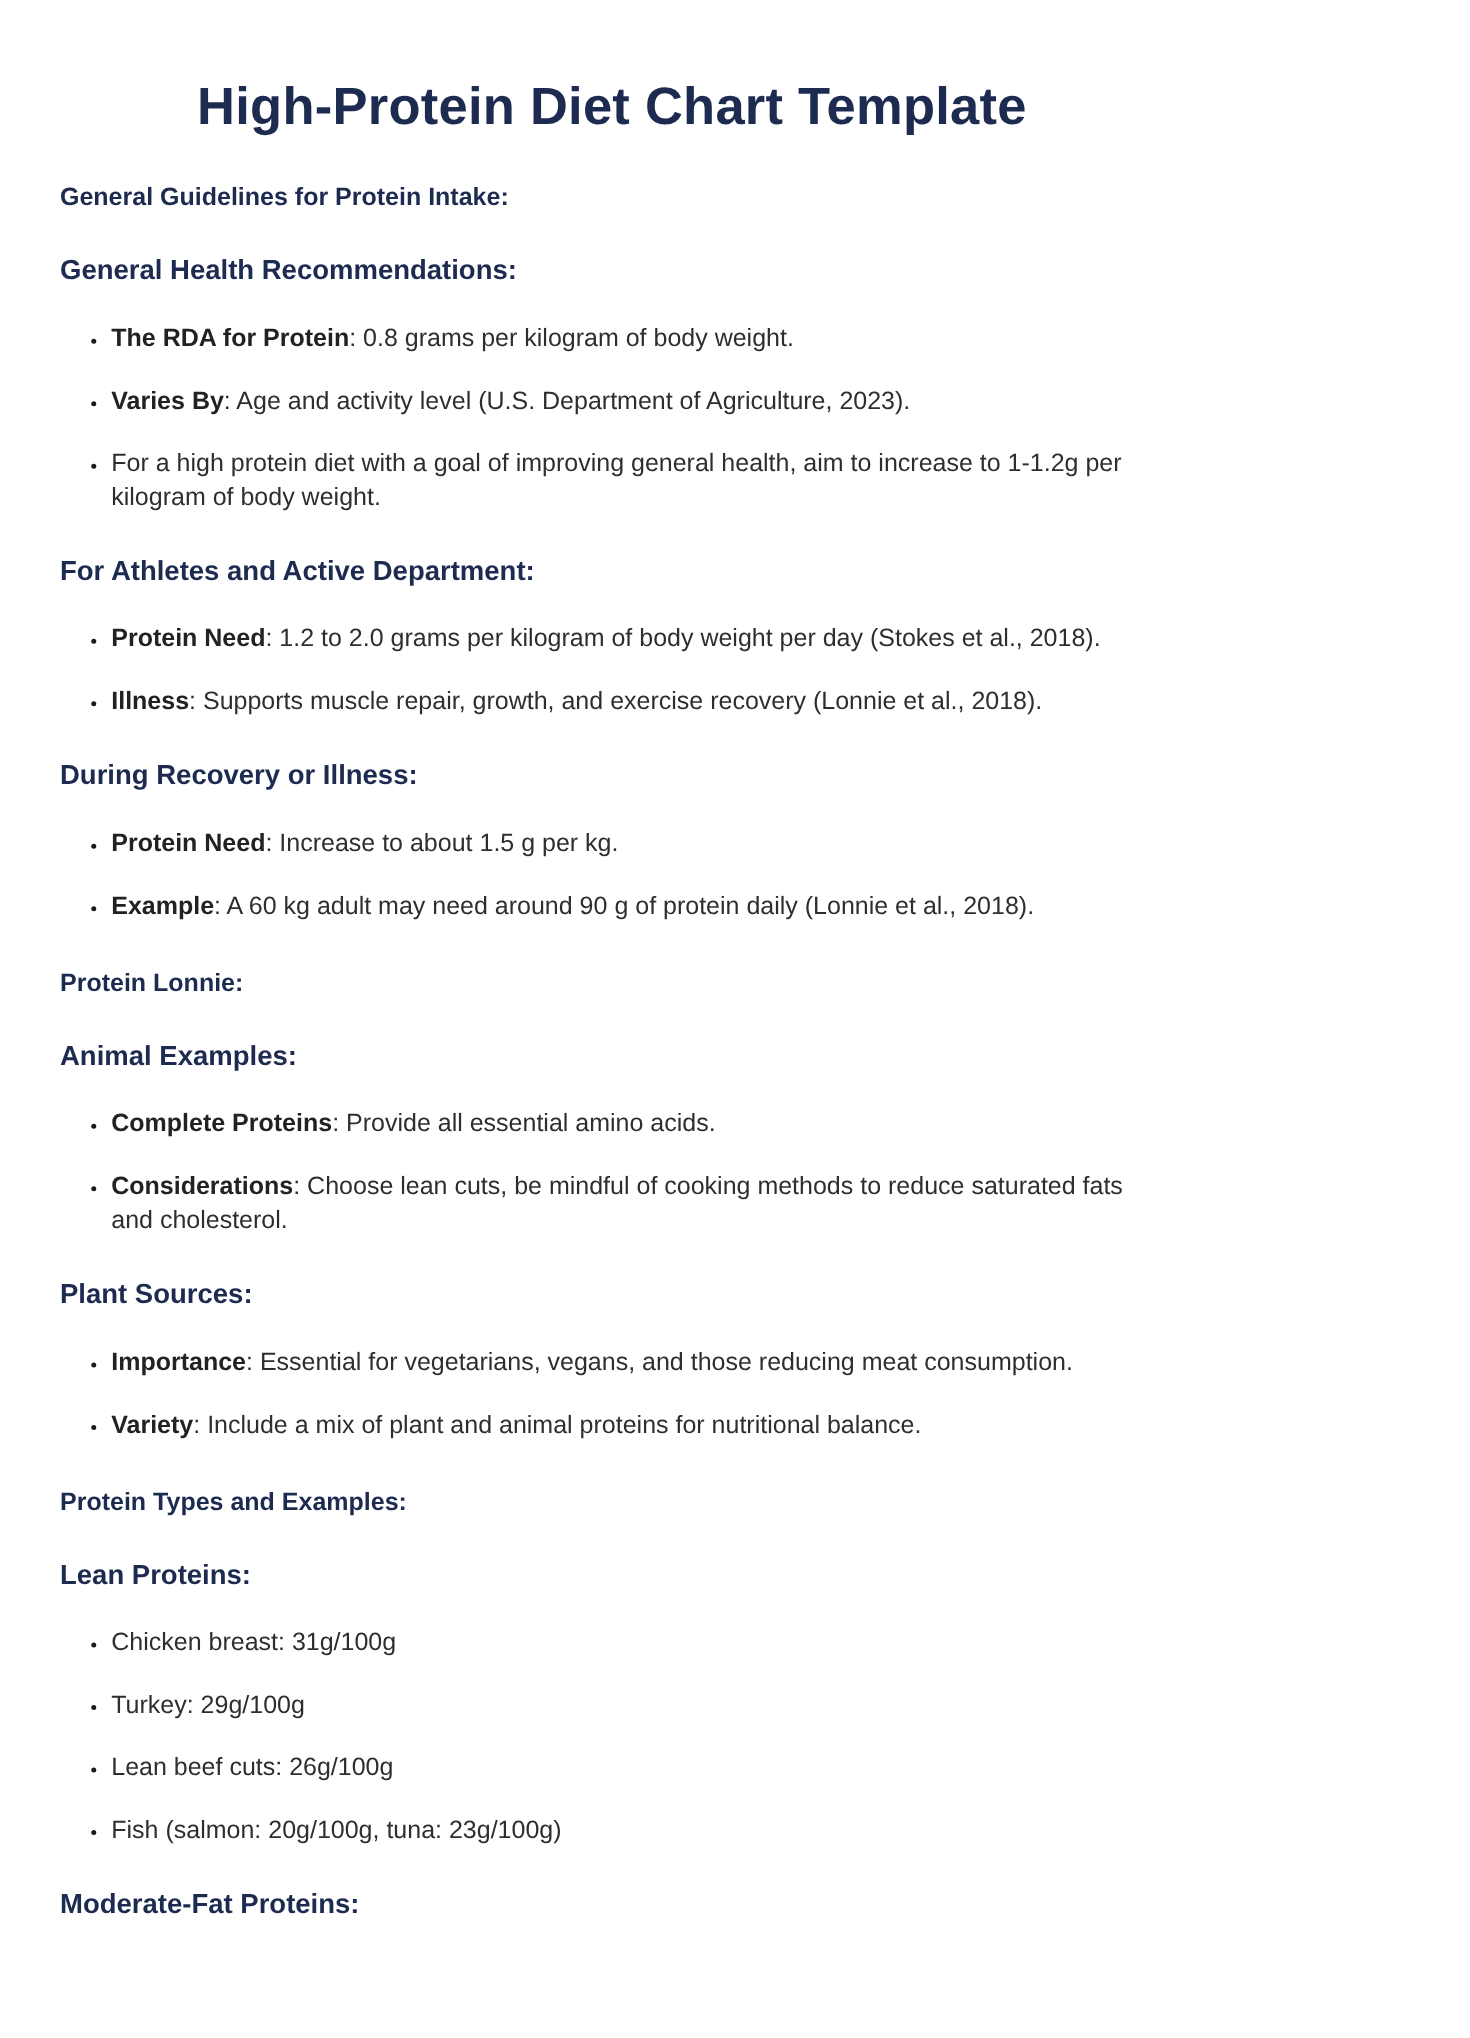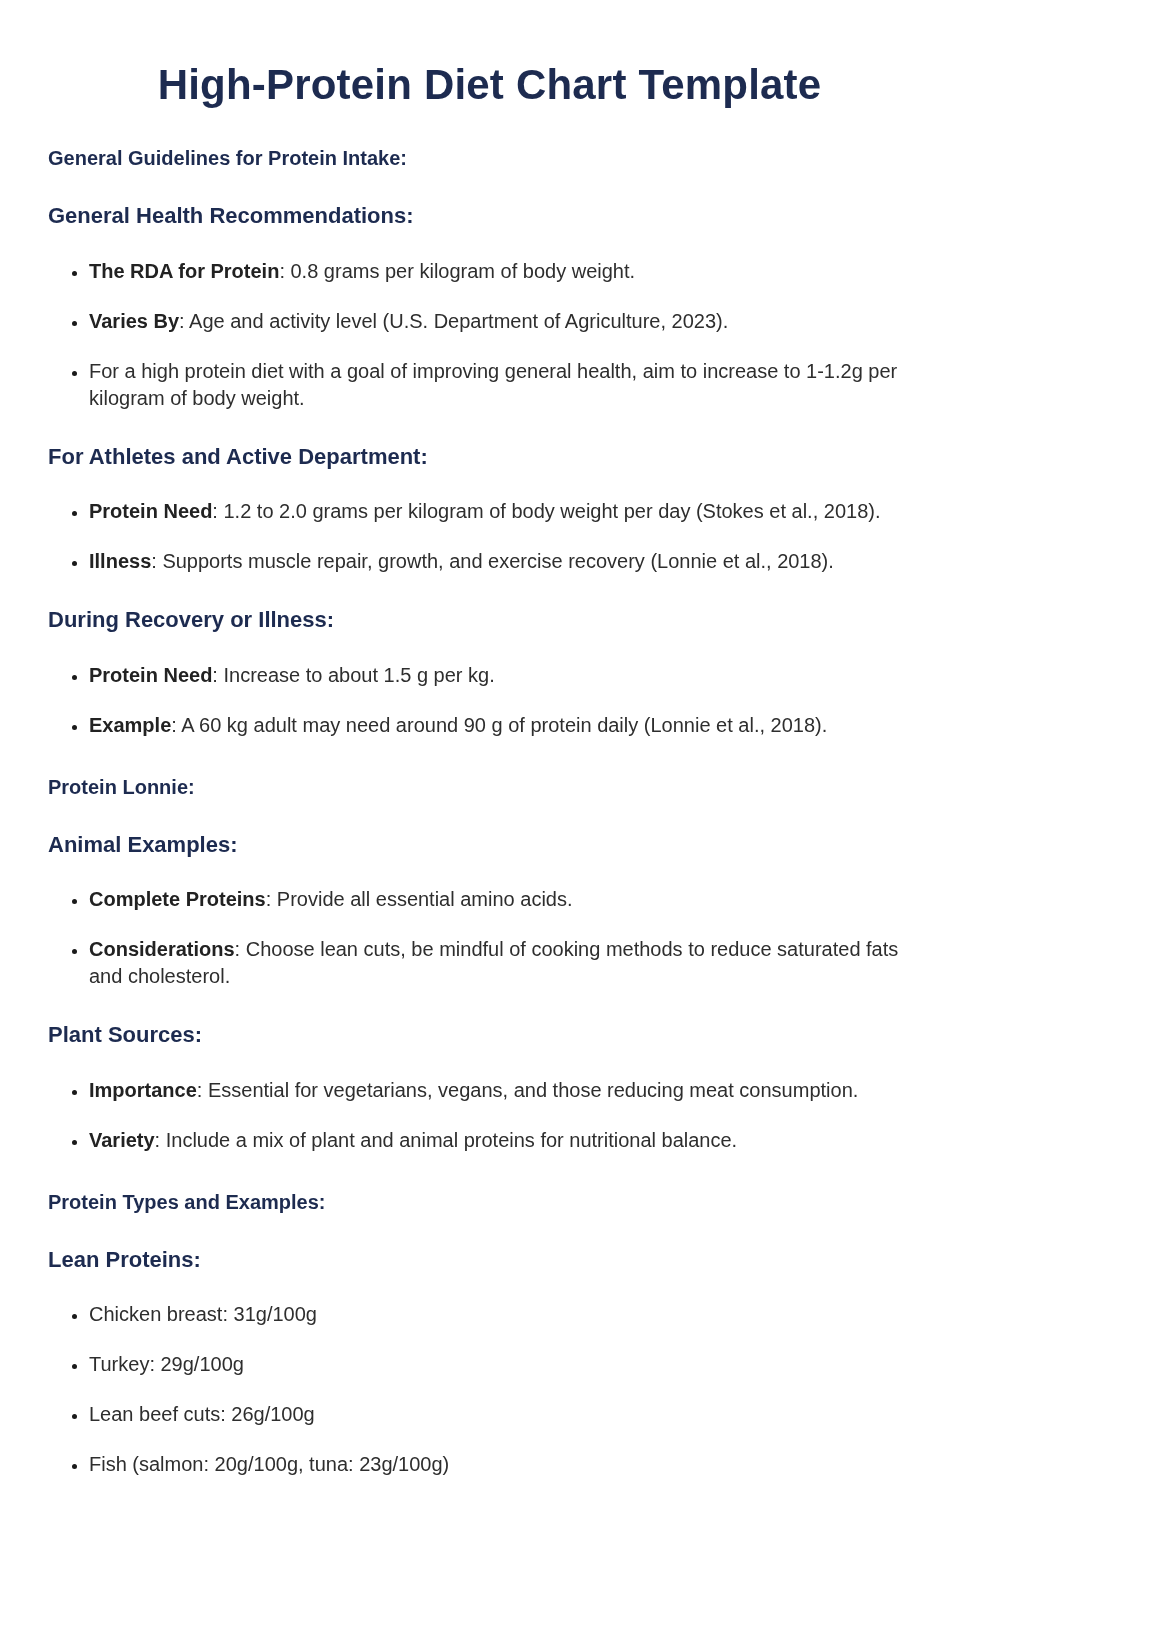--- a/index.html
+++ b/index.html
@@ -104,14 +104,15 @@
         <li><strong>Variety</strong>: Include a mix of plant and animal proteins for nutritional balance.</li>
       </ul>
       <h2 class="section-heading">Protein Types and Examples:</h2>
       <h3 class="sub-heading">Lean Proteins:</h3>
       <ul class="bullet-list">
         <li>Chicken breast: 31g/100g</li>
         <li>Turkey: 29g/100g</li>
         <li>Lean beef cuts: 26g/100g</li>
         <li>Fish (salmon: 20g/100g, tuna: 23g/100g)</li>
       </ul>
+      <h3 class="sub-heading">Moderate-Fat Proteins:</h3>
     </div>
 </div>
 
 </body></html>

